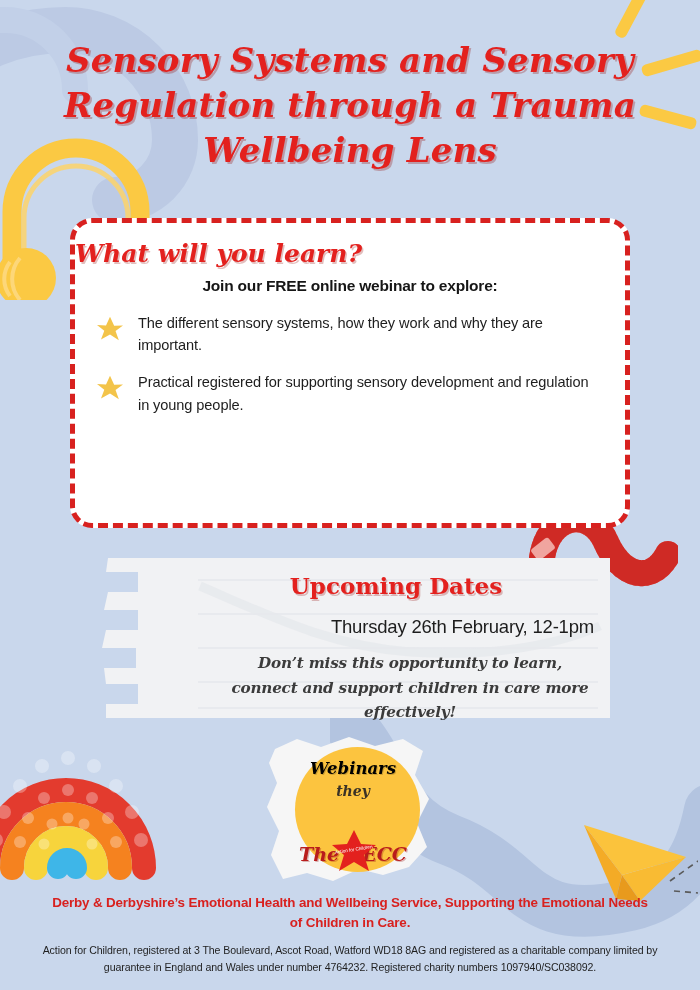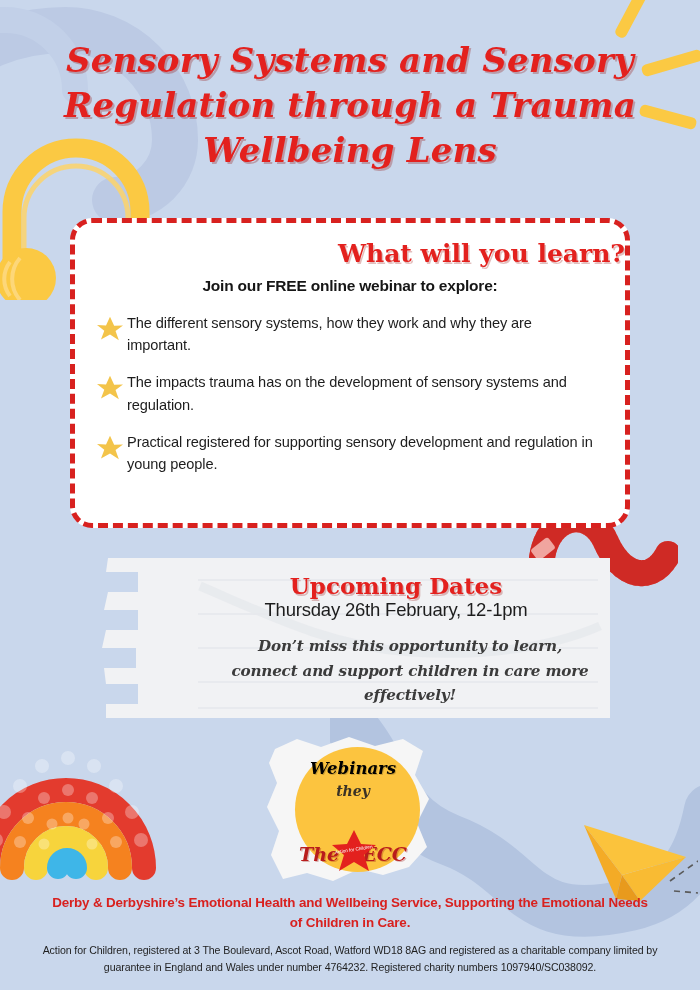--- a/index.html
+++ b/index.html
@@ -39,48 +39,48 @@
     padding:0 40px;
   }
 
   
   .card{
     position:absolute;left:70px;top:218px;width:560px;height:310px;
     background:#ffffff;border:5px dashed #d8211f;border-radius:22px;
     box-sizing:border-box;
   }
   .card-title{
-    text-align:right;color:#e3211e;
-    font-family:"DejaVu Serif", serif;font-weight:bold;
+    text-align:left;color:#e3211e;
+    font-family:"DejaVu Serif", serif;font-weight:bold;font-style:italic;
     font-size:25px;margin-top:16px;
     text-shadow:1.5px 1.5px 0 rgba(150,20,18,.28);
   }
   .card-sub{
     text-align:center;color:#161616;font-weight:bold;
     font-size:15.5px;margin-top:9px;letter-spacing:-.2px;
   }
   .bullets{margin-top:17px;padding:0 26px 0 18px;}
-  .bullet{display:flex;align-items:flex-start;margin-bottom:15px;}
+  .bullet{display:flex;align-items:flex-start;margin-bottom:15px;gap:11px;}
   .bullet-star{flex:0 0 34px;height:26px;margin-top:3px;}
   .bullet-text{
     color:#1d1d1d;font-size:14.6px;line-height:1.52;letter-spacing:-.1px;
   }
 
   
   .note{position:absolute;left:80px;top:556px;width:530px;height:164px;}
   .note-inner{position:absolute;inset:0;}
   .note-content{position:absolute;left:118px;right:16px;top:10px;}
   .note-title{
     text-align:center;color:#e3211e;
     font-family:"DejaVu Serif", serif;font-weight:bold;
     font-size:23px;text-shadow:1.5px 1.5px 0 rgba(150,20,18,.28);
     margin-top:6px;
   }
   .note-date{
-    text-align:center;color:#1d1d1d;font-size:18.5px;letter-spacing:-.2px;
+    text-align:right;color:#1d1d1d;font-size:18.5px;margin-top:17px;letter-spacing:-.2px;
   }
   .note-cta{
     text-align:center;color:#3b3b3b;
     font-family:"DejaVu Serif", serif;font-weight:bold;font-style:italic;
     font-size:15.2px;line-height:1.62;margin-top:13px;letter-spacing:-.2px;margin-left:28px;
   }
 
   
   .badge{position:absolute;left:263px;top:733px;width:180px;height:155px;}
   .badge-circle{
@@ -200,26 +200,20 @@
       <div class="bullet">
         <svg class="bullet-star" viewBox="0 0 34 30">
           <path d="M 17 2 L 21.8 12.4 L 32 12.1 L 23.4 18.6 L 27.2 29 L 17 22.6 L 6.6 28.4 L 10.4 18.2 L 2 11.6 L 12.4 12.2 Z" fill="#f3c44a"></path>
         </svg>
         <div class="bullet-text">The different sensory systems, how they work and why they are important.</div>
       </div>
       <div class="bullet">
         <svg class="bullet-star" viewBox="0 0 34 30">
           <path d="M 17 2 L 21.8 12.4 L 32 12.1 L 23.4 18.6 L 27.2 29 L 17 22.6 L 6.6 28.4 L 10.4 18.2 L 2 11.6 L 12.4 12.2 Z" fill="#f3c44a"></path>
         </svg>
-        <div class="bullet-text">The impacts trauma has on the development of sensory systems and regulation.</div>
-      </div>
-      <div class="bullet">
-        <svg class="bullet-star" viewBox="0 0 34 30">
-          <path d="M 17 2 L 21.8 12.4 L 32 12.1 L 23.4 18.6 L 27.2 29 L 17 22.6 L 6.6 28.4 L 10.4 18.2 L 2 11.6 L 12.4 12.2 Z" fill="#f3c44a"></path>
-        </svg>
         <div class="bullet-text">Practical registered for supporting sensory development and regulation in young people.</div>
       </div>
     </div>
   </div>
 
   <div class="note">
     <svg class="note-inner" viewBox="0 0 530 164" preserveAspectRatio="none">
       <path d="M 28 2 L 530 2 L 530 162 L 26 162 L 26 148 L 58 148 L 58 128 L 26 128
                L 24 112 L 56 112 L 56 92 L 22 92 L 26 74 L 58 74 L 58 54 L 24 54
                L 28 36 L 58 36 L 58 16 L 26 16 Z" fill="#f1f2f4"></path>

